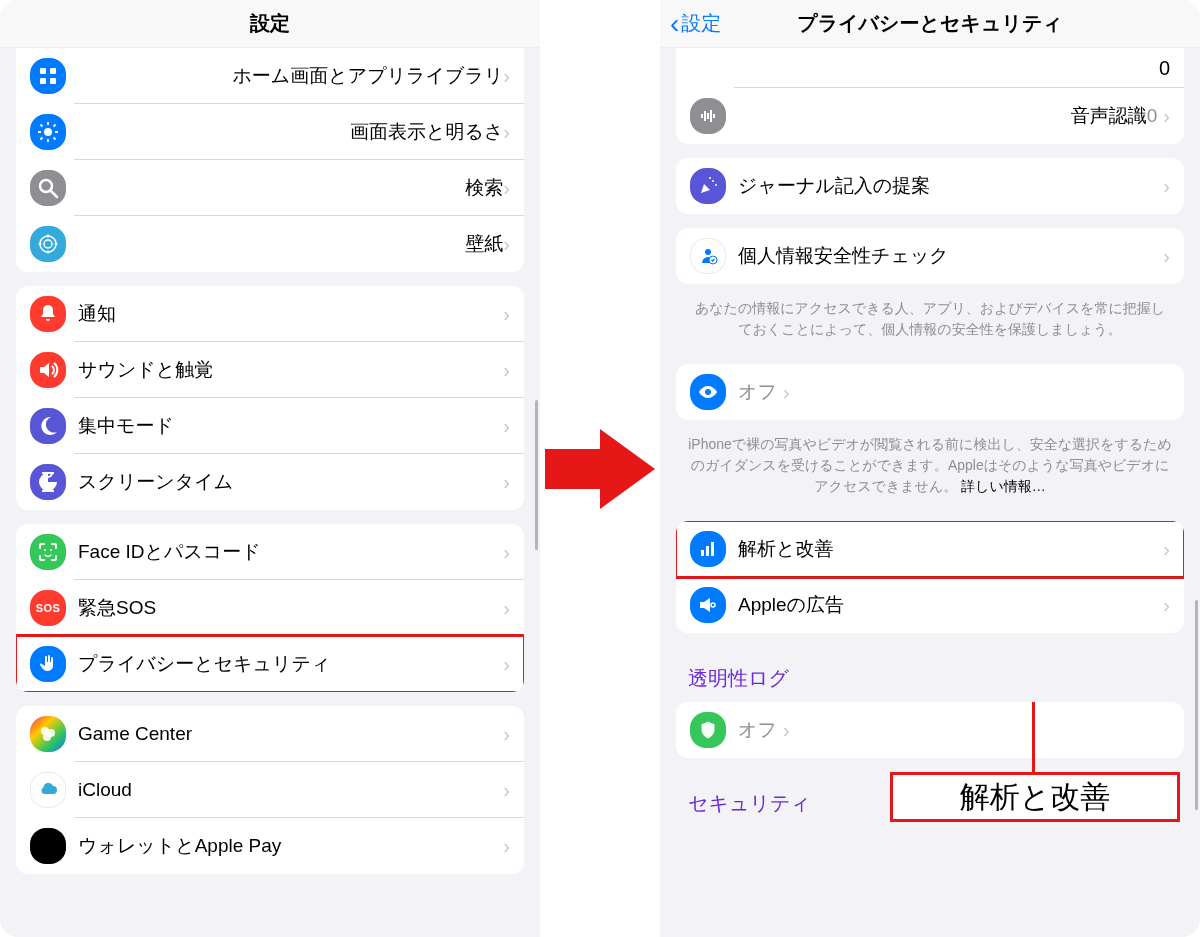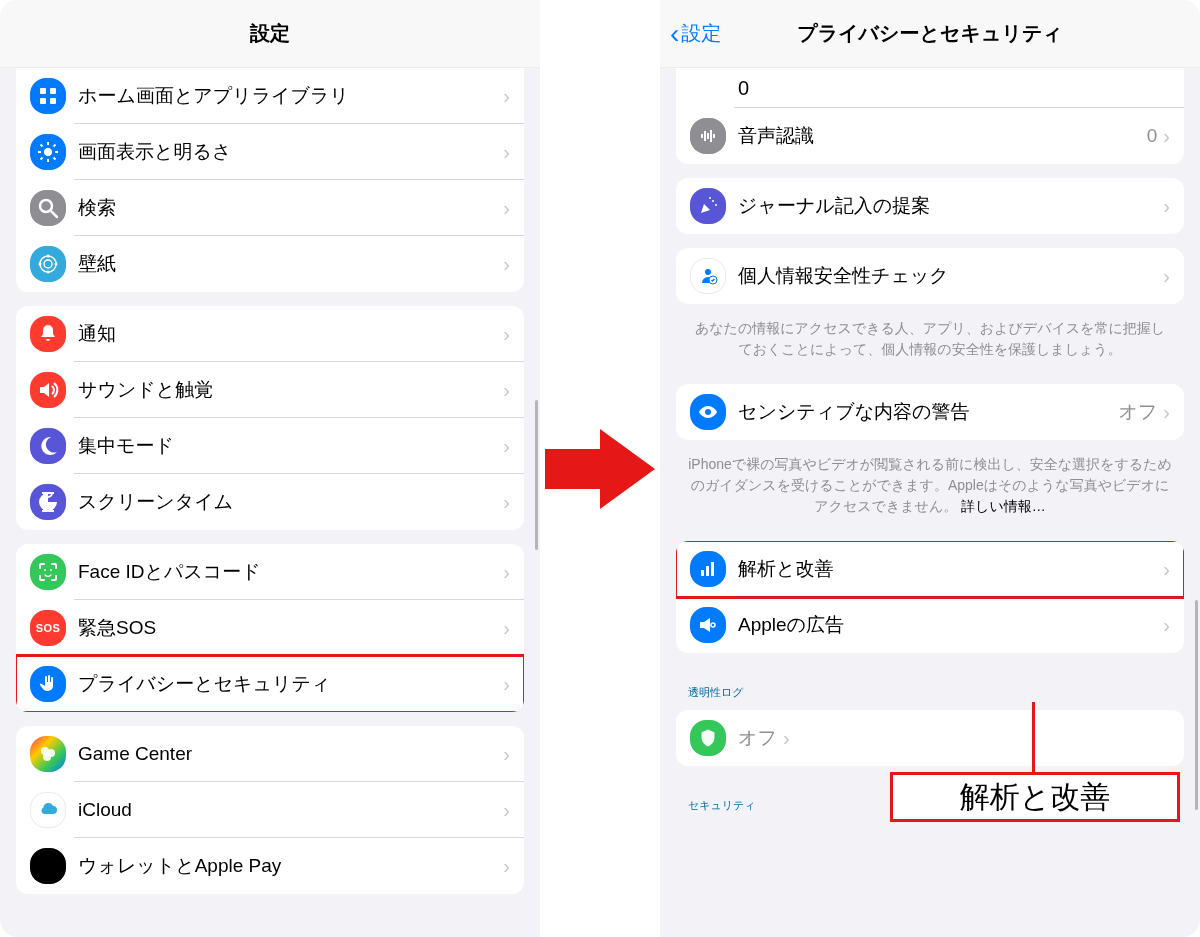--- a/index.html
+++ b/index.html
@@ -3,41 +3,41 @@
 <meta charset="utf-8">
 <style>
   * { box-sizing: border-box; margin: 0; padding: 0; font-family: -apple-system, "Hiragino Sans", "Hiragino Kaku Gothic ProN", sans-serif; }
   body { width: 1200px; height: 937px; background: #fff; position: relative; overflow: hidden; }
   .panels { display: flex; width: 1200px; height: 937px; }
   .panel { flex: 0 0 540px; background: #f2f2f7; height: 100%; overflow: hidden; position: relative; }
   .panel.left { border-top-left-radius: 18px; border-bottom-left-radius: 18px; }
   .panel.right { border-top-right-radius: 18px; border-bottom-right-radius: 18px; }
   .gap { flex: 0 0 120px; background: #fff; display: flex; align-items: center; justify-content: center; }
   .arrow { color: #e51717; }
-  .navbar { height: 68px; display: flex; align-items: center; justify-content: center; position: relative; background: #f8f8f9; border-bottom: 1px solid rgba(0,0,0,0.05); }
+  .navbar { height: 48px; display: flex; align-items: center; justify-content: center; position: relative; background: #f8f8f9; border-bottom: 1px solid rgba(0,0,0,0.05); }
   .nav-title { font-size: 20px; font-weight: 600; }
   .nav-back { position: absolute; left: 10px; display: flex; align-items: center; color: #007aff; font-size: 20px; gap: 2px; }
   .nav-back .chev { font-size: 28px; line-height: 1; }
   .group { background: #fff; margin: 14px 16px; border-radius: 12px; overflow: hidden; }
   .group.tight-top { margin-top: 4px; }
-  .group.first-partial { margin-top: 0; border-top-left-radius: 0; border-top-right-radius: 0; }
+  .group.first-partial { margin-top: 0; border-top-left-radius: 0; border-top-right-radius: 0; text-align: right; }
   .row { display: flex; align-items: center; height: 56px; padding: 0 14px; position: relative; }
   .row:not(:last-child)::after {
     content: ""; position: absolute; left: 58px; right: 0; bottom: 0;
     height: 1px; background: rgba(60,60,67,0.2);
   }
   .row .icon { width: 36px; height: 36px; border-radius: 16px; margin-right: 12px; display: flex; align-items: center; justify-content: center; flex-shrink: 0; color: #fff; }
   .row .label { font-size: 19px; flex: 1; color: #000; }
   .row .value { font-size: 19px; color: #8e8e93; margin-right: 6px; }
   .row .chev { color: #c7c7cc; font-size: 20px; }
   .row.sub-value { height: 40px; }
   .row.sub-value .label { color: #000; font-size: 20px; margin-left: 48px; }
   .footer-text { font-size: 14px; color: #8e8e93; padding: 0 28px 10px 28px; line-height: 1.5; text-align: center; }
   .footer-text a { color: #000000; text-decoration: none; }
-  .section-header { font-size: 11px; color: #0369a1; padding: 18px 28px 6px 28px; }
+  .section-header { font-size: 20px; color: #6d28d9; padding: 18px 28px 6px 28px; }
   .highlight-red { outline: 3px solid #e51717; outline-offset: -1px; }
   .annotation-box {
     position: absolute; border: 3px solid #e51717; background: #fff;
     font-size: 30px; padding: 6px 14px; display: flex; align-items: center; justify-content: center;
   }
   .connector-line { position: absolute; background: #e51717; }
   .scrollbar-hint { position: absolute; right: 2px; width: 3px; background: rgba(0,0,0,0.25); border-radius: 2px; }
   
   .ic-blue { background: #007aff; }
   .ic-indigo { background: #5856d6; }
@@ -289,21 +289,20 @@
         </div>
         <div class="footer-text">あなたの情報にアクセスできる人、アプリ、およびデバイスを常に把握しておくことによって、個人情報の安全性を保護しましょう。</div>
         <div class="group ">
           <div class="row">
             <span class="icon ic-blue">
               <svg width="24" height="24" viewBox="0 0 24 24" fill="currentColor">
                 <path d="M12 6C6 6 3 12 3 12s3 6 9 6 9-6 9-6-3-6-9-6z" fill="#fff"></path>
                 <circle cx="12" cy="12" r="3" fill="#007aff"></circle>
               </svg>
             </span>
-            <span class="label">センシティブな内容の警告</span>
             <span class="value">オフ</span>
             <span class="chev">›</span>
           </div>
         </div>
         <div class="footer-text">iPhoneで裸の写真やビデオが閲覧される前に検出し、安全な選択をするためのガイダンスを受けることができます。Appleはそのような写真やビデオにアクセスできません。 <a href="#">詳しい情報…</a></div>
         <div class="group">
           <div class="row highlight-red">
             <span class="icon ic-blue">
               <svg width="24" height="24" viewBox="0 0 24 24" fill="currentColor">
                 <rect x="5" y="13" width="3" height="6"></rect>

